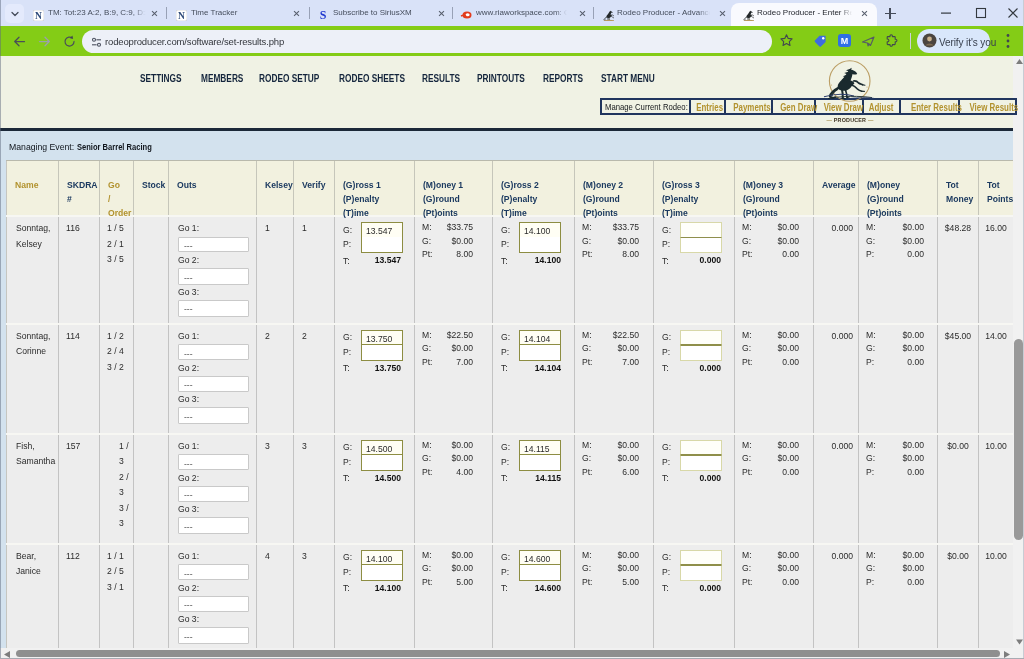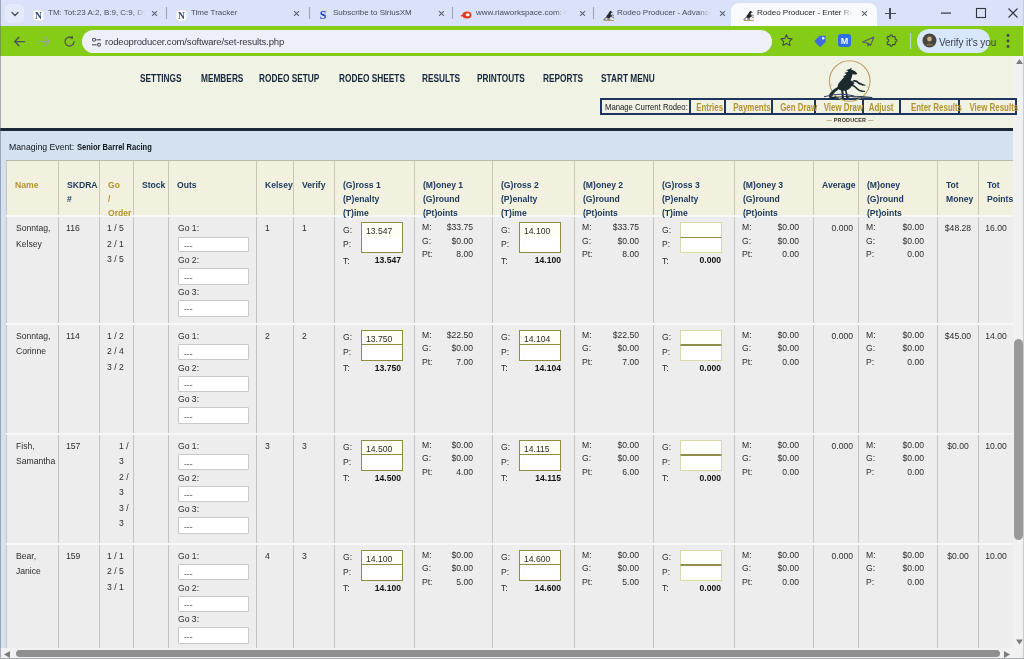--- a/index.html
+++ b/index.html
@@ -713,21 +713,21 @@
             </td>
             <td>
               <div class="cpad" style="left:0;width:100%;text-align:center;">10.00</div>
             </td>
           </tr>
     <tr class="r r2">
             <td>
               <div class="cpad" style="left:9px;">Bear,<br>Janice</div>
             </td>
             <td>
-              <div class="cpad" style="left:7px;">159</div>
+              <div class="cpad" style="left:7px;">112</div>
             </td>
             <td>
               <div class="cpad" style="left:7px;">1 / 1<br>2 / 5<br>3 / 1</div>
             </td>
             <td></td>
             <td class="outs">
               <span class="olab" style="top:6.4px;">Go 1:</span>
               <span class="oinp" style="top:19.5px;">---</span>
               <span class="olab" style="top:38px;">Go 2:</span>
               <span class="oinp" style="top:51px;height:16.5px;">---</span>

